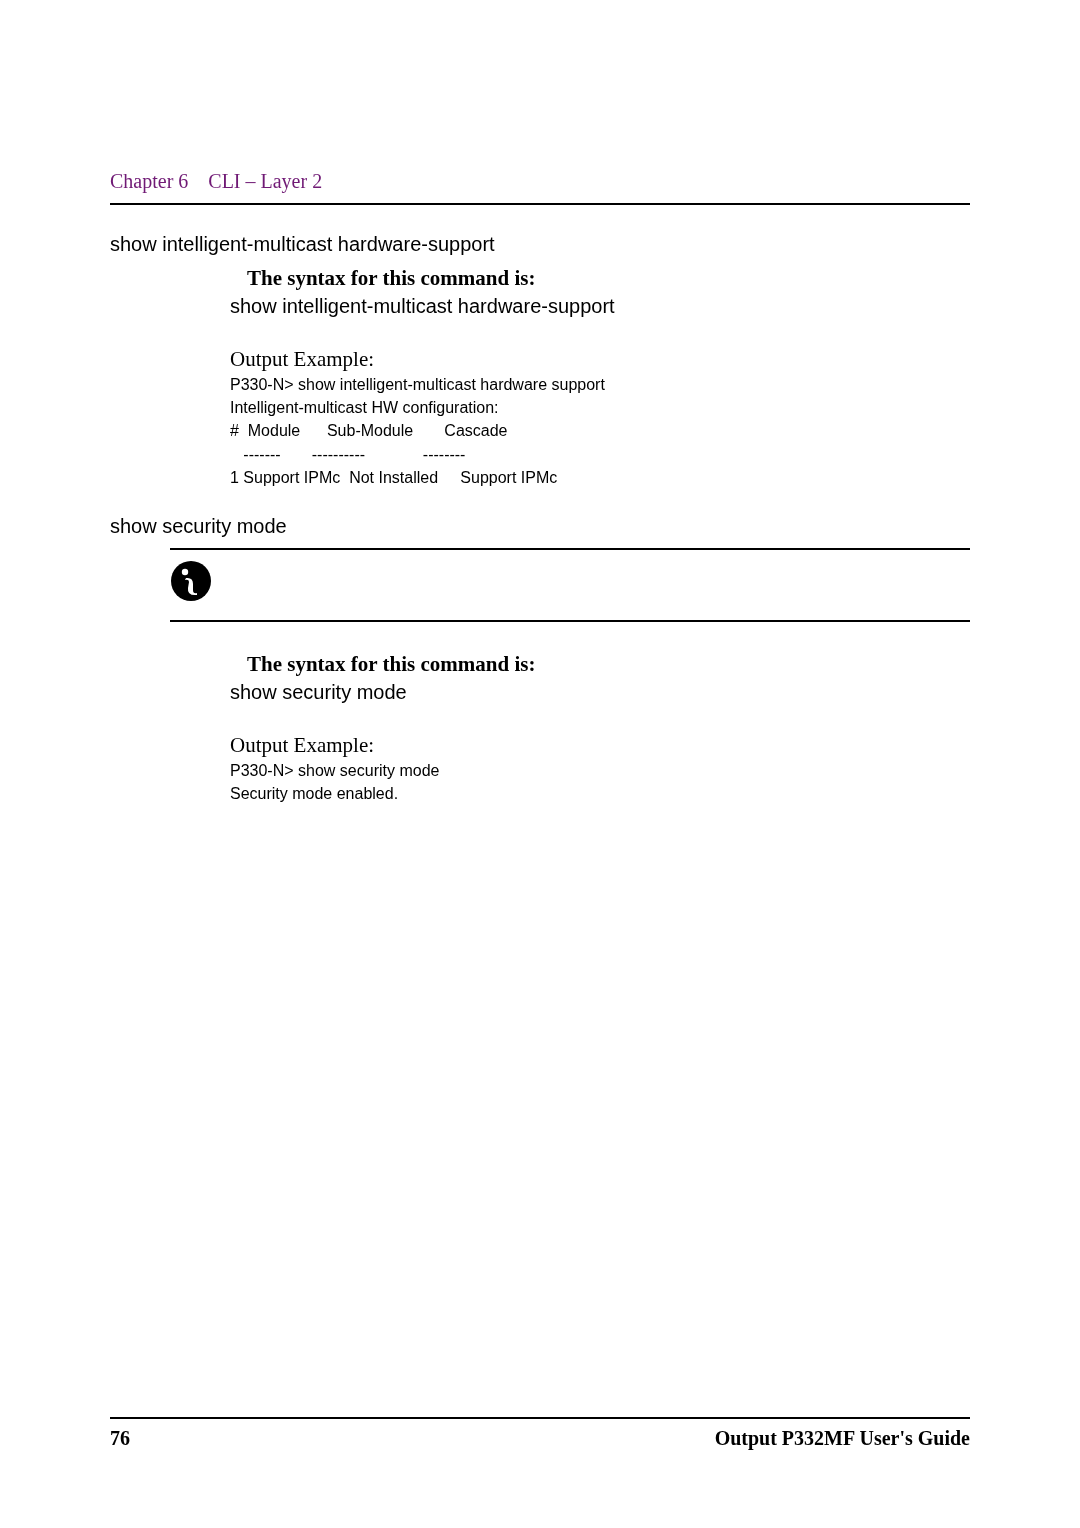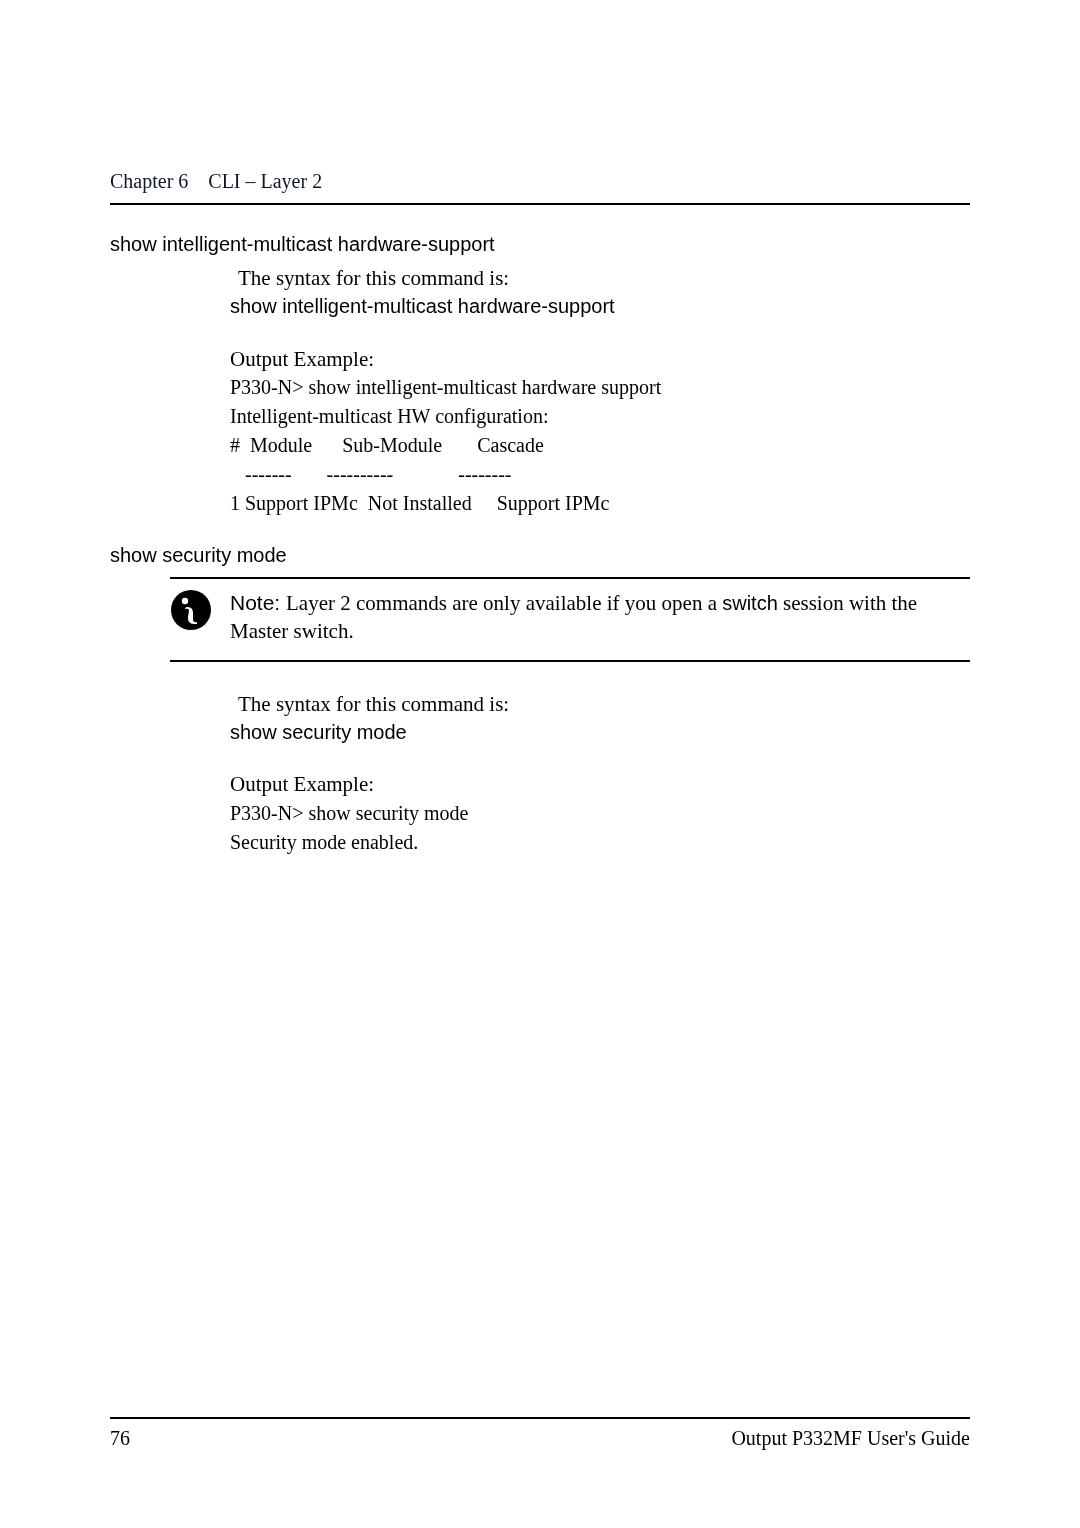--- a/index.html
+++ b/index.html
@@ -12,21 +12,21 @@
     height: 1528px;
     box-sizing: border-box;
     position: relative;
   }
   .page {
     padding: 170px 110px 0 110px;
     box-sizing: border-box;
   }
   .running-head {
     font-size: 20px;
-    color: #0f172a;
+    color: #701a75;
     margin-bottom: 10px;
   }
   .hr-top {
     border: none;
     border-top: 2px solid #000;
     margin: 0 0 28px 0;
   }
   .section-heading {
     font-family: Arial, Helvetica, sans-serif;
     font-size: 20px;
@@ -40,25 +40,26 @@
     line-height: 1.35;
   }
   .para {
     margin: 0 0 24px 0;
   }
   .mono {
     font-family: Arial, Helvetica, sans-serif;
     font-size: 20px;
   }
   .syntax-line {
-    margin: 8px;
+    margin: 17px;
+    font-weight: bold;
   }
   .output-block {
-    font-family: Liberation Serif, serif;
-    font-size: 20px;
+    font-family: Liberation Sans, sans-serif;
+    font-size: 16px;
     line-height: 1.45;
     white-space: pre;
     margin: 0 0 26px 0;
   }
   .note-wrap {
     display: flex;
     align-items: flex-start;
     gap: 18px;
     border-top: 2px solid #000;
     border-bottom: 2px solid #000;
@@ -73,20 +74,21 @@
     line-height: 1.35;
   }
   .note-label {
     font-family: Arial, Helvetica, sans-serif;
   }
   .footer {
     position: absolute;
     bottom: 78px;
     left: 110px;
     right: 110px;
+    font-weight: bold;
   }
   .hr-bottom {
     border: none;
     border-top: 2px solid #000;
     margin: 0 0 8px 0;
   }
   .footer-row {
     display: flex;
     justify-content: space-between;
     font-size: 20px;
@@ -125,23 +127,20 @@
 
 
   <div class="note-wrap" style="margin-left:60px;">
     <div class="note-icon">
       <svg width="42" height="42" viewBox="0 0 42 42">
         <circle cx="21" cy="21" r="20" fill="#000"></circle>
         <circle cx="15" cy="12" r="3.2" fill="#fff"></circle>
         <path d="M16 18 Q23 17 23 24 L23 30 Q23 34 27 33 L27 35 Q17 36 18 28 L19 22 Q19 19 15 20 Z" fill="#fff"></path>
       </svg>
     </div>
-    <div class="note-text">
-      <span class="note-label">Note: </span><span>Layer 2 commands are only available if you open a </span><span class="mono">switch</span><span> session with the Master switch.</span>
-    </div>
   </div>
 
   <div class="body-block">
     <p class="para">
       <span class="syntax-line">The syntax for this command is:</span><br>
       <span class="mono">show security mode</span>
     </p>
 
     <div>
       <div>Output Example:</div>

